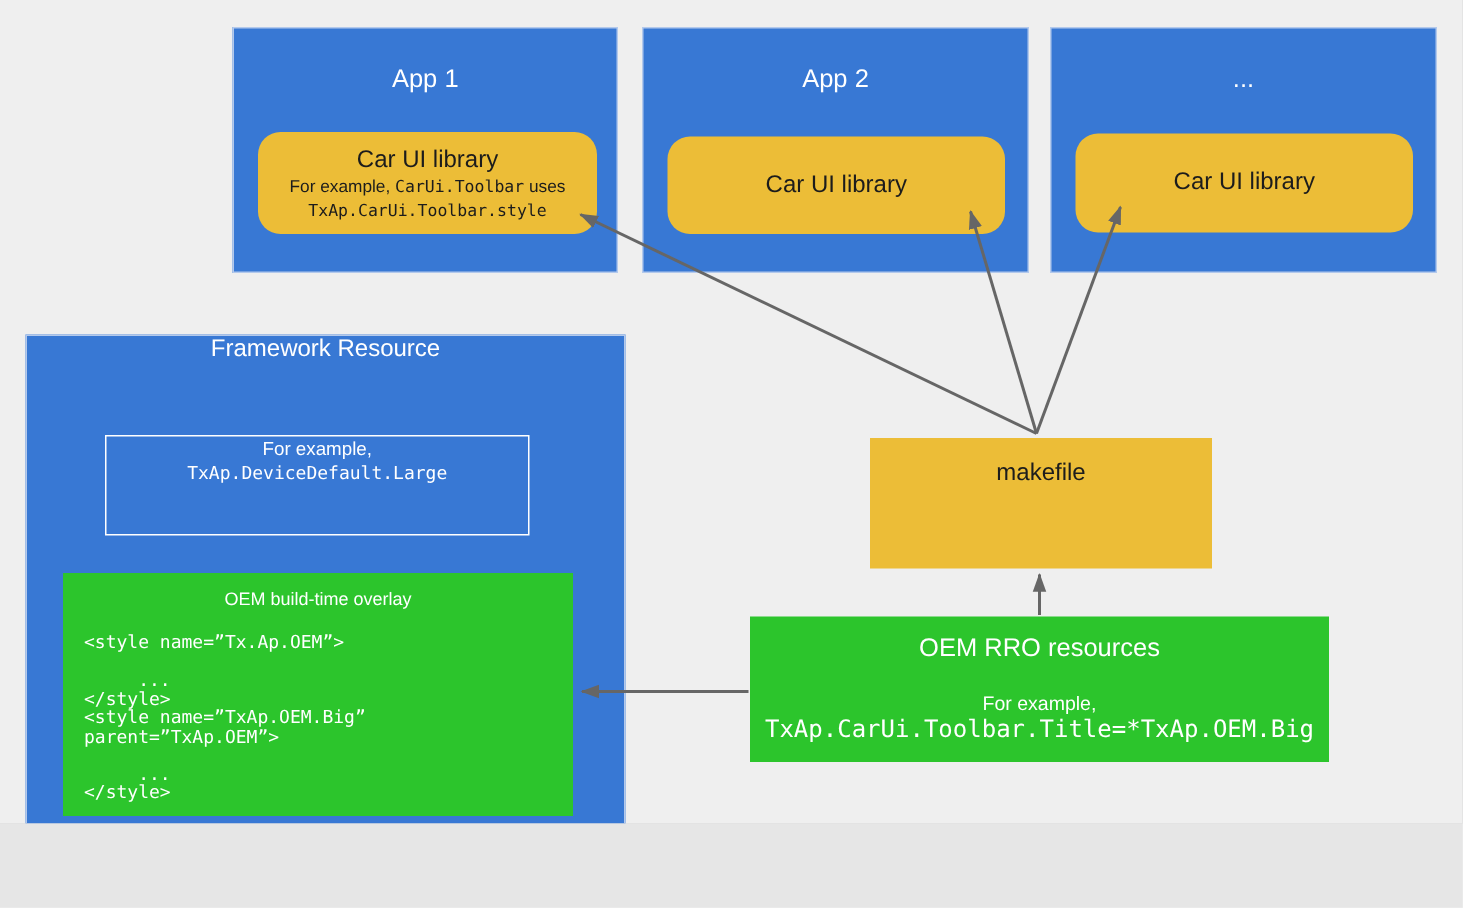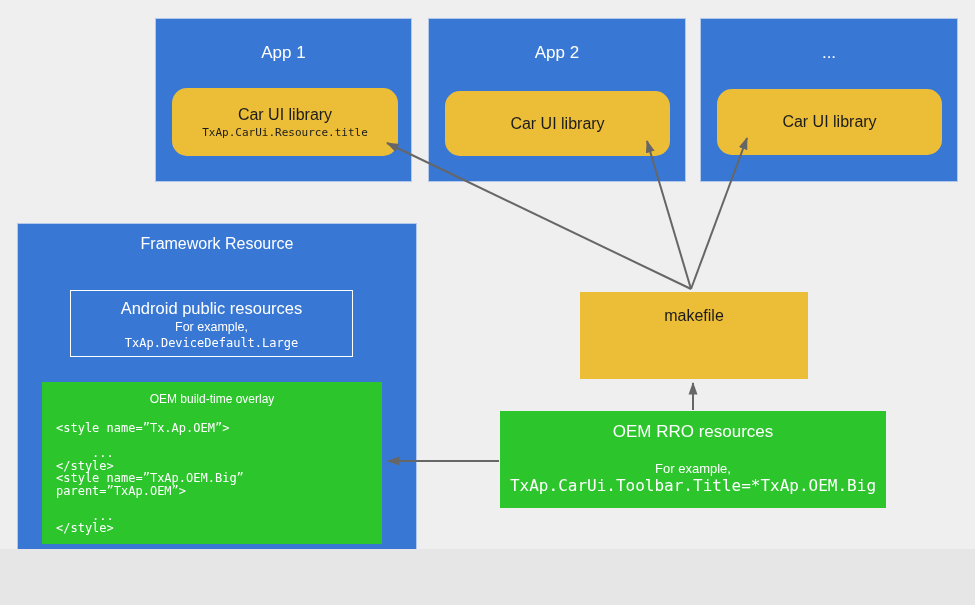--- a/index.html
+++ b/index.html
@@ -18,21 +18,21 @@
   .green { background: #2cc52c; color: #ffffff; }
 
   .app-title { text-align: center; font-size: 17px; padding-top: 24px; color:#ffffff; }
 
   .lib-box { display: flex; flex-direction: column; align-items: center; justify-content: center; text-align: center; border-radius: 15px; }
   .lib-title { font-size: 16px; line-height: 20px; color: #1c1c1c; }
   .lib-sub { font-size: 11.5px; line-height: 15px; color: #1c1c1c; }
   .mono { font-family: "DejaVu Sans Mono", monospace; }
   .lib-code { font-family: "DejaVu Sans Mono", monospace; font-size: 11px; line-height: 15px; color: #1c1c1c; }
 
-  .fw-title { text-align: center; font-size: 16px; padding-top: 11px; }
+  .fw-title { text-align: center; font-size: 16px; }
 
   .apr-box { border: 1px solid #ffffff; background: #3878d4; text-align: center; }
   .apr-title { font-size: 16.5px; padding-top: 7px; line-height: 21px; }
   .apr-sub { font-size: 12.5px; line-height: 16px; }
   .apr-code { font-family: "DejaVu Sans Mono", monospace; font-size: 12px; line-height: 16px; }
 
   .ov-title { text-align: center; font-size: 12px; padding-top: 10px; }
   .ov-code {
     margin: 16px 0 0 14px;
     font-family: "DejaVu Sans Mono", monospace;
@@ -54,21 +54,22 @@
 </head>
 <body>
 
 <div class="canvas">
 
   <div class="box blue" style="left:155px; top:18px; width:257px; height:164px;">
     <div class="app-title">App 1</div>
   </div>
   <div class="box yellow lib-box" style="left:172px; top:88px; width:226px; height:68px;">
     <div class="lib-title">Car UI library</div>
-    <div class="lib-code">TxAp.CarUi.Resource.title</div>
+    <div class="lib-sub"><span>For example, </span><span class="mono" style="font-size:11px;">CarUi.Toolbar</span><span> uses</span></div>
+    <div class="lib-code">TxAp.CarUi.Toolbar.style</div>
   </div>
 
   <div class="box blue" style="left:428px; top:18px; width:258px; height:164px;">
     <div class="app-title">App 2</div>
   </div>
   <div class="box yellow lib-box" style="left:445px; top:91px; width:225px; height:65px;">
     <div class="lib-title">Car UI library</div>
   </div>
 
   <div class="box blue" style="left:700px; top:18px; width:258px; height:164px;">
@@ -76,21 +77,20 @@
   </div>
   <div class="box yellow lib-box" style="left:717px; top:89px; width:225px; height:66px;">
     <div class="lib-title">Car UI library</div>
   </div>
 
   <div class="box blue" style="left:17px; top:223px; width:400px; height:360px;">
     <div class="fw-title">Framework Resource</div>
   </div>
 
   <div class="box apr-box" style="left:70px; top:290px; width:283px; height:67px; color:#ffffff;">
-    <div class="apr-title">Android public resources</div>
     <div class="apr-sub">For example,</div>
     <div class="apr-code">TxAp.DeviceDefault.Large</div>
   </div>
 
   <div class="box green" style="left:42px; top:382px; width:340px; height:162px;">
     <div class="ov-title">OEM build-time overlay</div>
     <pre class="ov-code">&lt;style name=”Tx.Ap.OEM”&gt;
 
      ...
 &lt;/style&gt;

